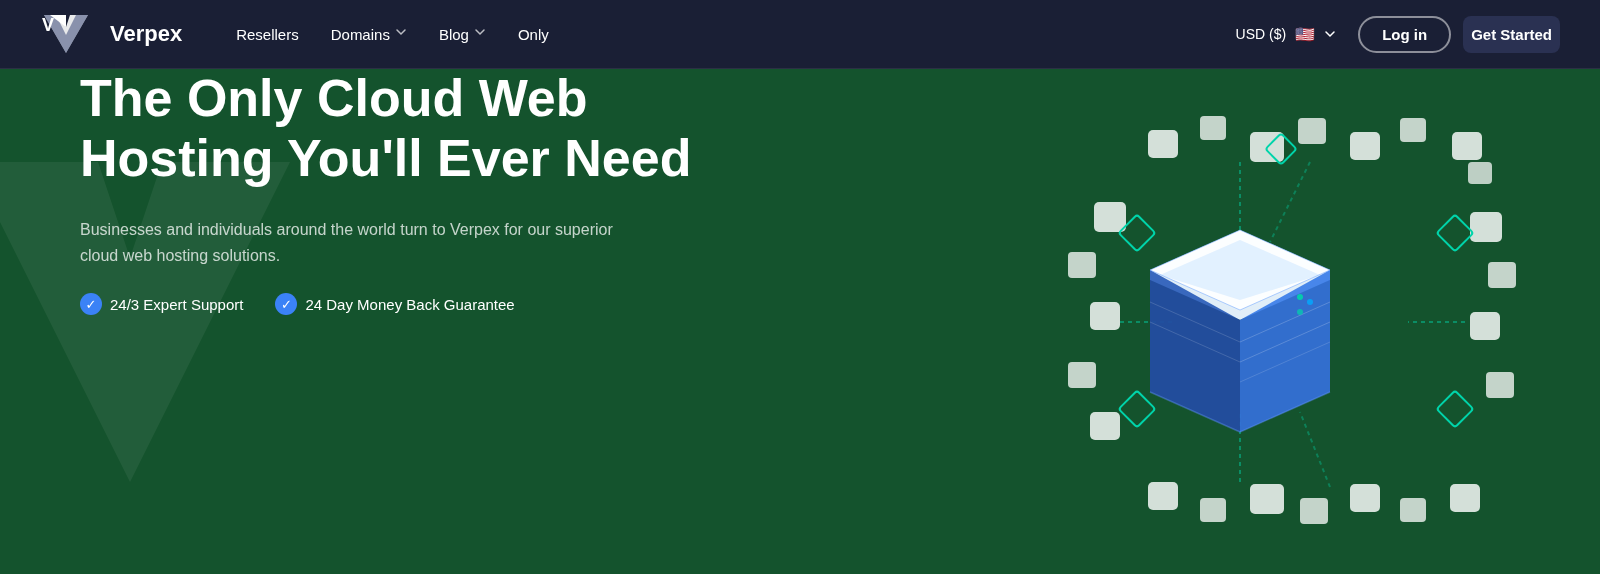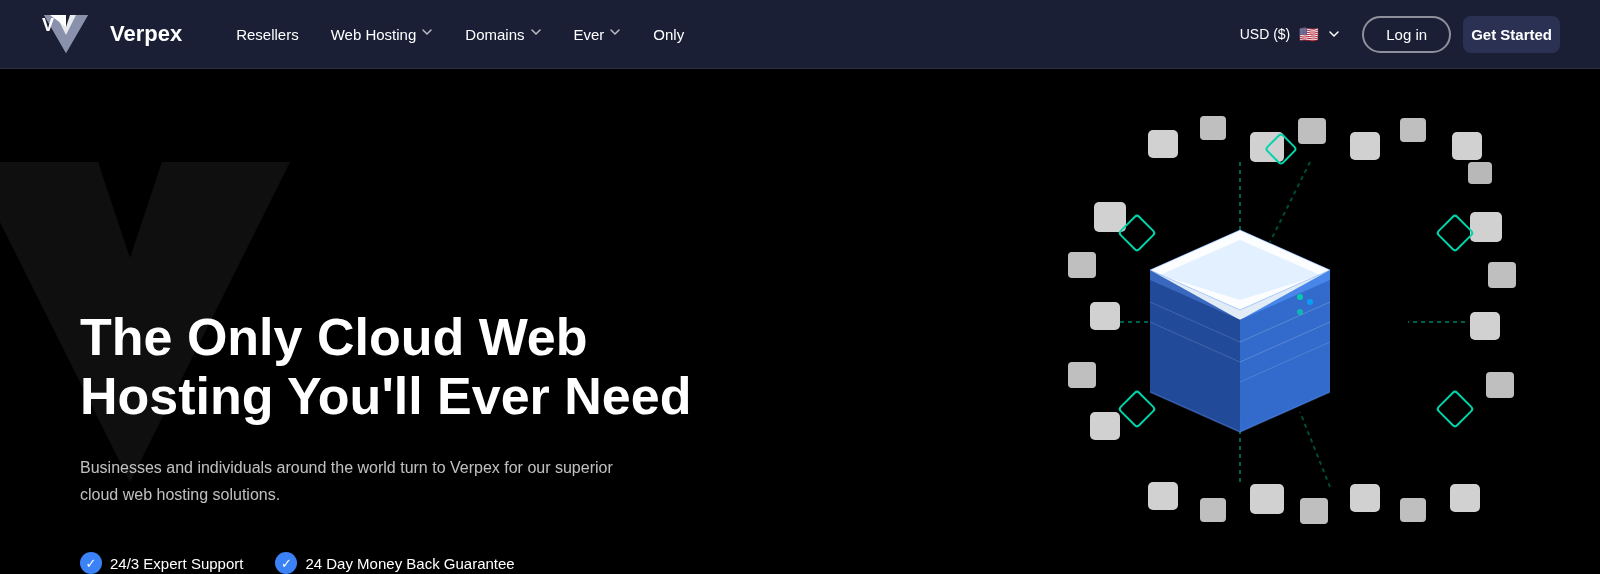--- a/index.html
+++ b/index.html
@@ -89,43 +89,43 @@
       font-size: 16px;
     }
 
     .btn-login {
       background: transparent;
       border: 2px solid rgba(255,255,255,0.5);
       color: #fff;
       padding: 8px 22px;
       border-radius: 25px;
       font-size: 15px;
-      font-weight: 400;
+      font-weight: 700;
       cursor: pointer;
       transition: border-color 0.2s;
     }
 
     .btn-get-started {
       background: #2a3152;
       border: none;
       color: #fff;
       padding: 10px 8px;
       border-radius: 8px;
       font-size: 15px;
       font-weight: 600;
       cursor: pointer;
       transition: background 0.2s;
     }
 
     
     .hero {
-      background: #000000;
+      background: #14532d;
       height: calc(574px - 69px);
       display: flex;
-      align-items: flex-end;
+      align-items: flex-start;
       position: relative;
       overflow: hidden;
       padding: 0 80px;
     }
 
     
     .hero-watermark {
       position: absolute;
       left: -30px;
       top: 50%;
@@ -146,21 +146,21 @@
       font-weight: 800;
       color: #ffffff;
       line-height: 1.15;
       margin-bottom: 28px;
     }
 
     .hero-subtitle {
       font-size: 16px;
       color: rgba(255,255,255,0.75);
       line-height: 1.65;
-      margin-bottom: 44px;
+      margin-bottom: 24px;
       max-width: 560px;
     }
 
     .hero-badges {
       display: flex;
       align-items: center;
       gap: 32px;
     }
 
     .badge-item {
@@ -209,37 +209,31 @@
     </svg>
     <span style="color:white;font-size:22px;font-weight:700;margin-left:18px;">Verpex</span>
   </div>
 
   <div class="nav-links">
 
     <div class="nav-item">
       <span>Resellers</span>
     </div>
 
-    <div class="nav-item">
-      <span>Web Hosting</span>
-      <svg class="chevron" viewBox="0 0 12 12" fill="white">
-          <path d="M2 4l4 4 4-4" stroke="white" stroke-width="1.5" fill="none" stroke-linecap="round"></path>
-        </svg>
-    </div>
 
 
     <div class="nav-item">
       <span>Domains</span>
       <svg class="chevron" viewBox="0 0 12 12" fill="white">
           <path d="M2 4l4 4 4-4" stroke="white" stroke-width="1.5" fill="none" stroke-linecap="round"></path>
         </svg>
     </div>
 
     <div class="nav-item">
-      <span>Ever</span>
+      <span>Blog</span>
       <svg class="chevron" viewBox="0 0 12 12" fill="white">
           <path d="M2 4l4 4 4-4" stroke="white" stroke-width="1.5" fill="none" stroke-linecap="round"></path>
         </svg>
     </div>
 
     <div class="nav-item">
       <span>Only</span>
     </div>
   </div>
 

